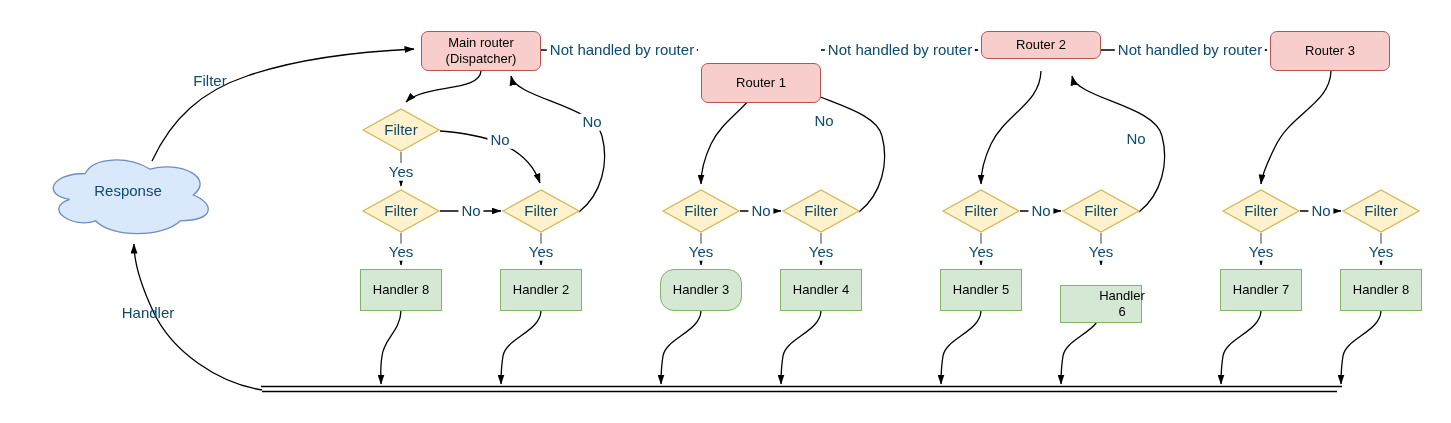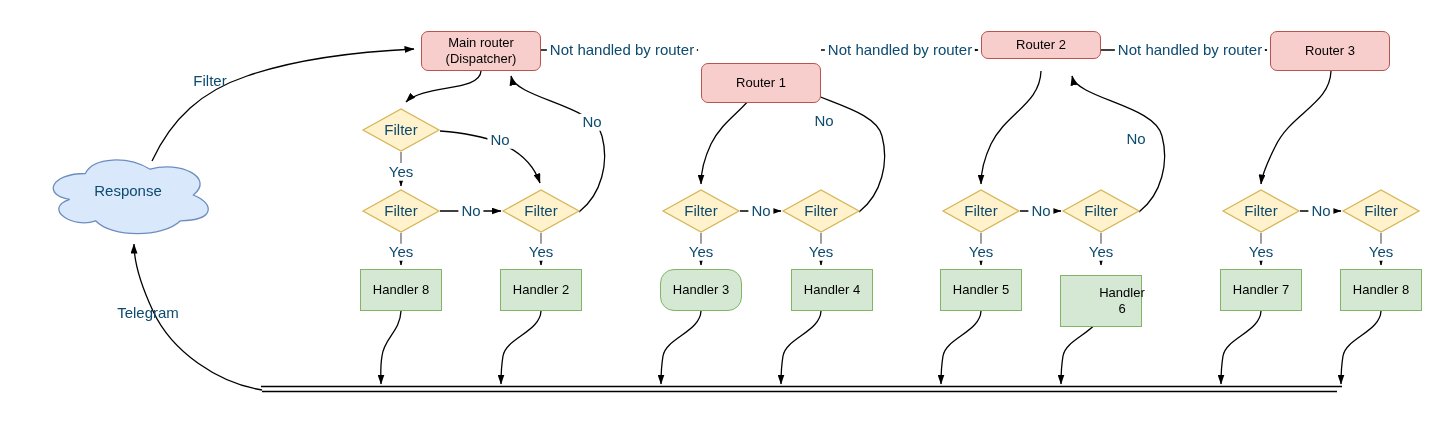--- a/index.html
+++ b/index.html
@@ -130,40 +130,40 @@
 
   <div class="node handler" style="left:360px;top:269px;width:82px;height:42px;">
     <span>Handler 8</span>
   </div>
   <div class="node handler" style="left:500px;top:269px;width:82px;height:42px;">
     <span>Handler 2</span>
   </div>
   <div class="node handler" style="left:660px;top:269px;width:82px;height:42px;border-radius:14px;">
     <span>Handler 3</span>
   </div>
-  <div class="node handler" style="left:780px;top:269px;width:82px;height:42px;margin-left:11px;">
+  <div class="node handler" style="left:780px;top:269px;width:82px;height:42px;">
     <span>Handler 4</span>
   </div>
   <div class="node handler" style="left:940px;top:269px;width:82px;height:42px;">
     <span>Handler 5</span>
   </div>
-  <div class="node handler" style="left:1060px;top:275px;width:82px;height:52px;padding-left:42px;">
+  <div class="node handler" style="left:1060px;top:285px;width:82px;height:38px;padding-left:42px;">
     <span>Handler 6</span>
   </div>
   <div class="node handler" style="left:1220px;top:269px;width:82px;height:42px;text-align:center;">
     <span>Handler 7</span>
   </div>
   <div class="node handler" style="left:1340px;top:269px;width:82px;height:42px;">
     <span>Handler 8</span>
   </div>
 
   <div class="lbl" style="left:128px;top:191px;">Response</div>
 
   <div class="lbl" style="left:210px;top:81px;">Filter</div>
-  <div class="lbl" style="left:148px;top:313px;">Telegram</div>
+  <div class="lbl" style="left:148px;top:313px;">Handler</div>
 
   <div class="lbl bg" style="left:622px;top:50px;">Not handled by router</div>
   <div class="lbl bg" style="left:900px;top:50px;">Not handled by router</div>
   <div class="lbl bg" style="left:1190px;top:50px;">Not handled by router</div>
 
   <div class="lbl" style="left:401px;top:130px;">Filter</div>
   <div class="lbl" style="left:401px;top:211px;">Filter</div>
   <div class="lbl" style="left:541px;top:211px;">Filter</div>
   <div class="lbl" style="left:701px;top:211px;">Filter</div>
   <div class="lbl" style="left:821px;top:211px;">Filter</div>

